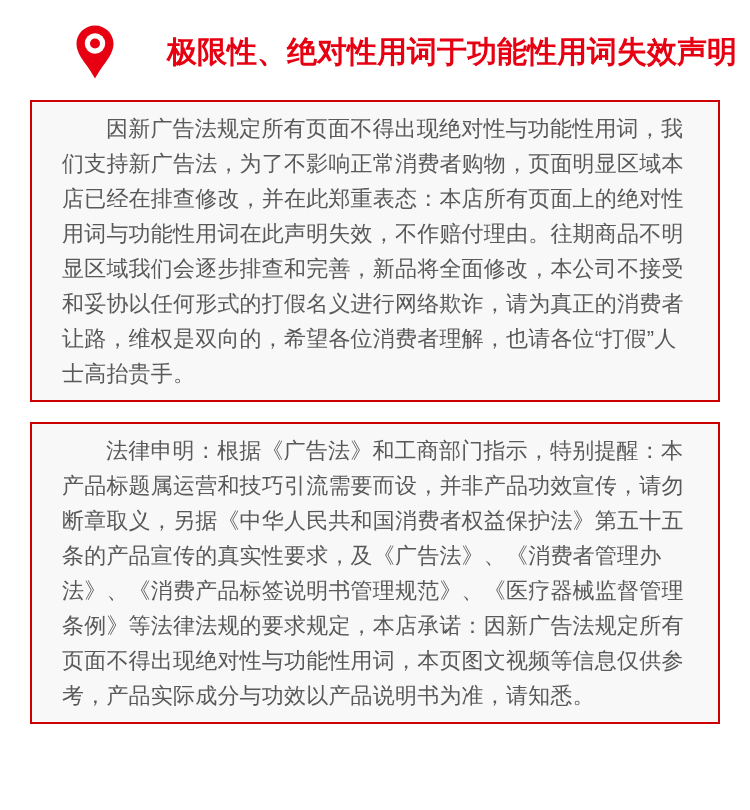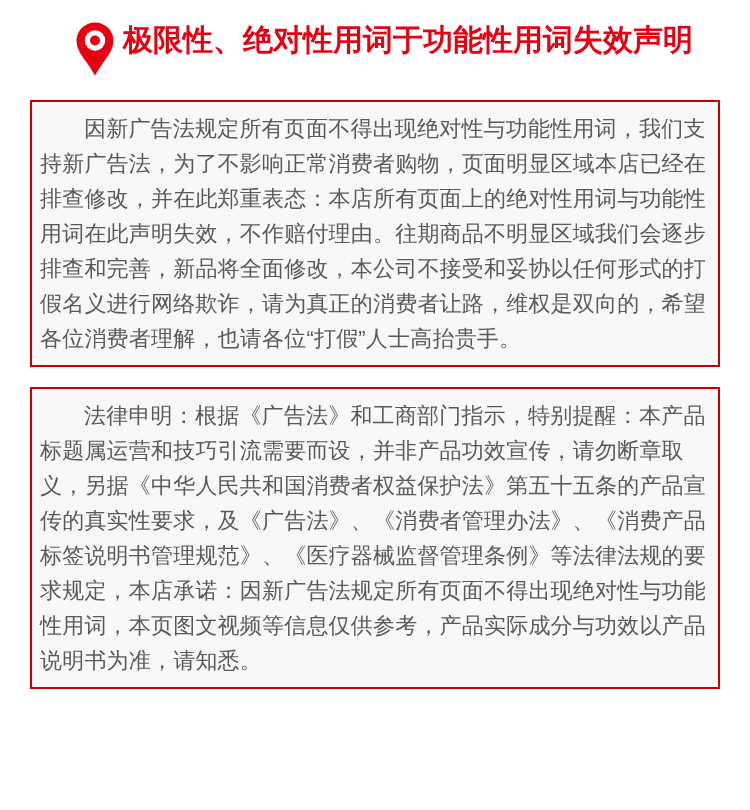--- a/index.html
+++ b/index.html
@@ -18,41 +18,43 @@
   }
   .page {
     width: 750px;
     height: 810px;
     background: var(--page_bg);
     padding: 20px 30px 30px 30px;
     overflow: hidden;
   }
   .header {
     display: flex;
+    align-items: center;
     margin: 2px 0 18px 46px;
     height: 60px;
+    gap: 44px;
   }
   .pin-icon {
     width: 38px;
     height: 54px;
     flex: 0 0 auto;
     margin-right: 9px;
   }
   .page-title {
     margin: 0;
     color: var(--accent);
     font-size: 30px;
     font-weight: bold;
     line-height: 1.2;
     white-space: nowrap;
   }
   .notice-box {
     border: 2px solid var(--border);
     background: var(--box_bg);
-    padding: 9px 8px;
+    padding: 9px 30px;
     margin-bottom: 20px;
   }
   .notice-box:last-child { margin-bottom: 0; }
   .notice-box p {
     margin: 0;
     color: var(--text);
     font-size: 22px;
     line-height: 35px;
     text-indent: 2em;
     letter-spacing: 0.2px;

